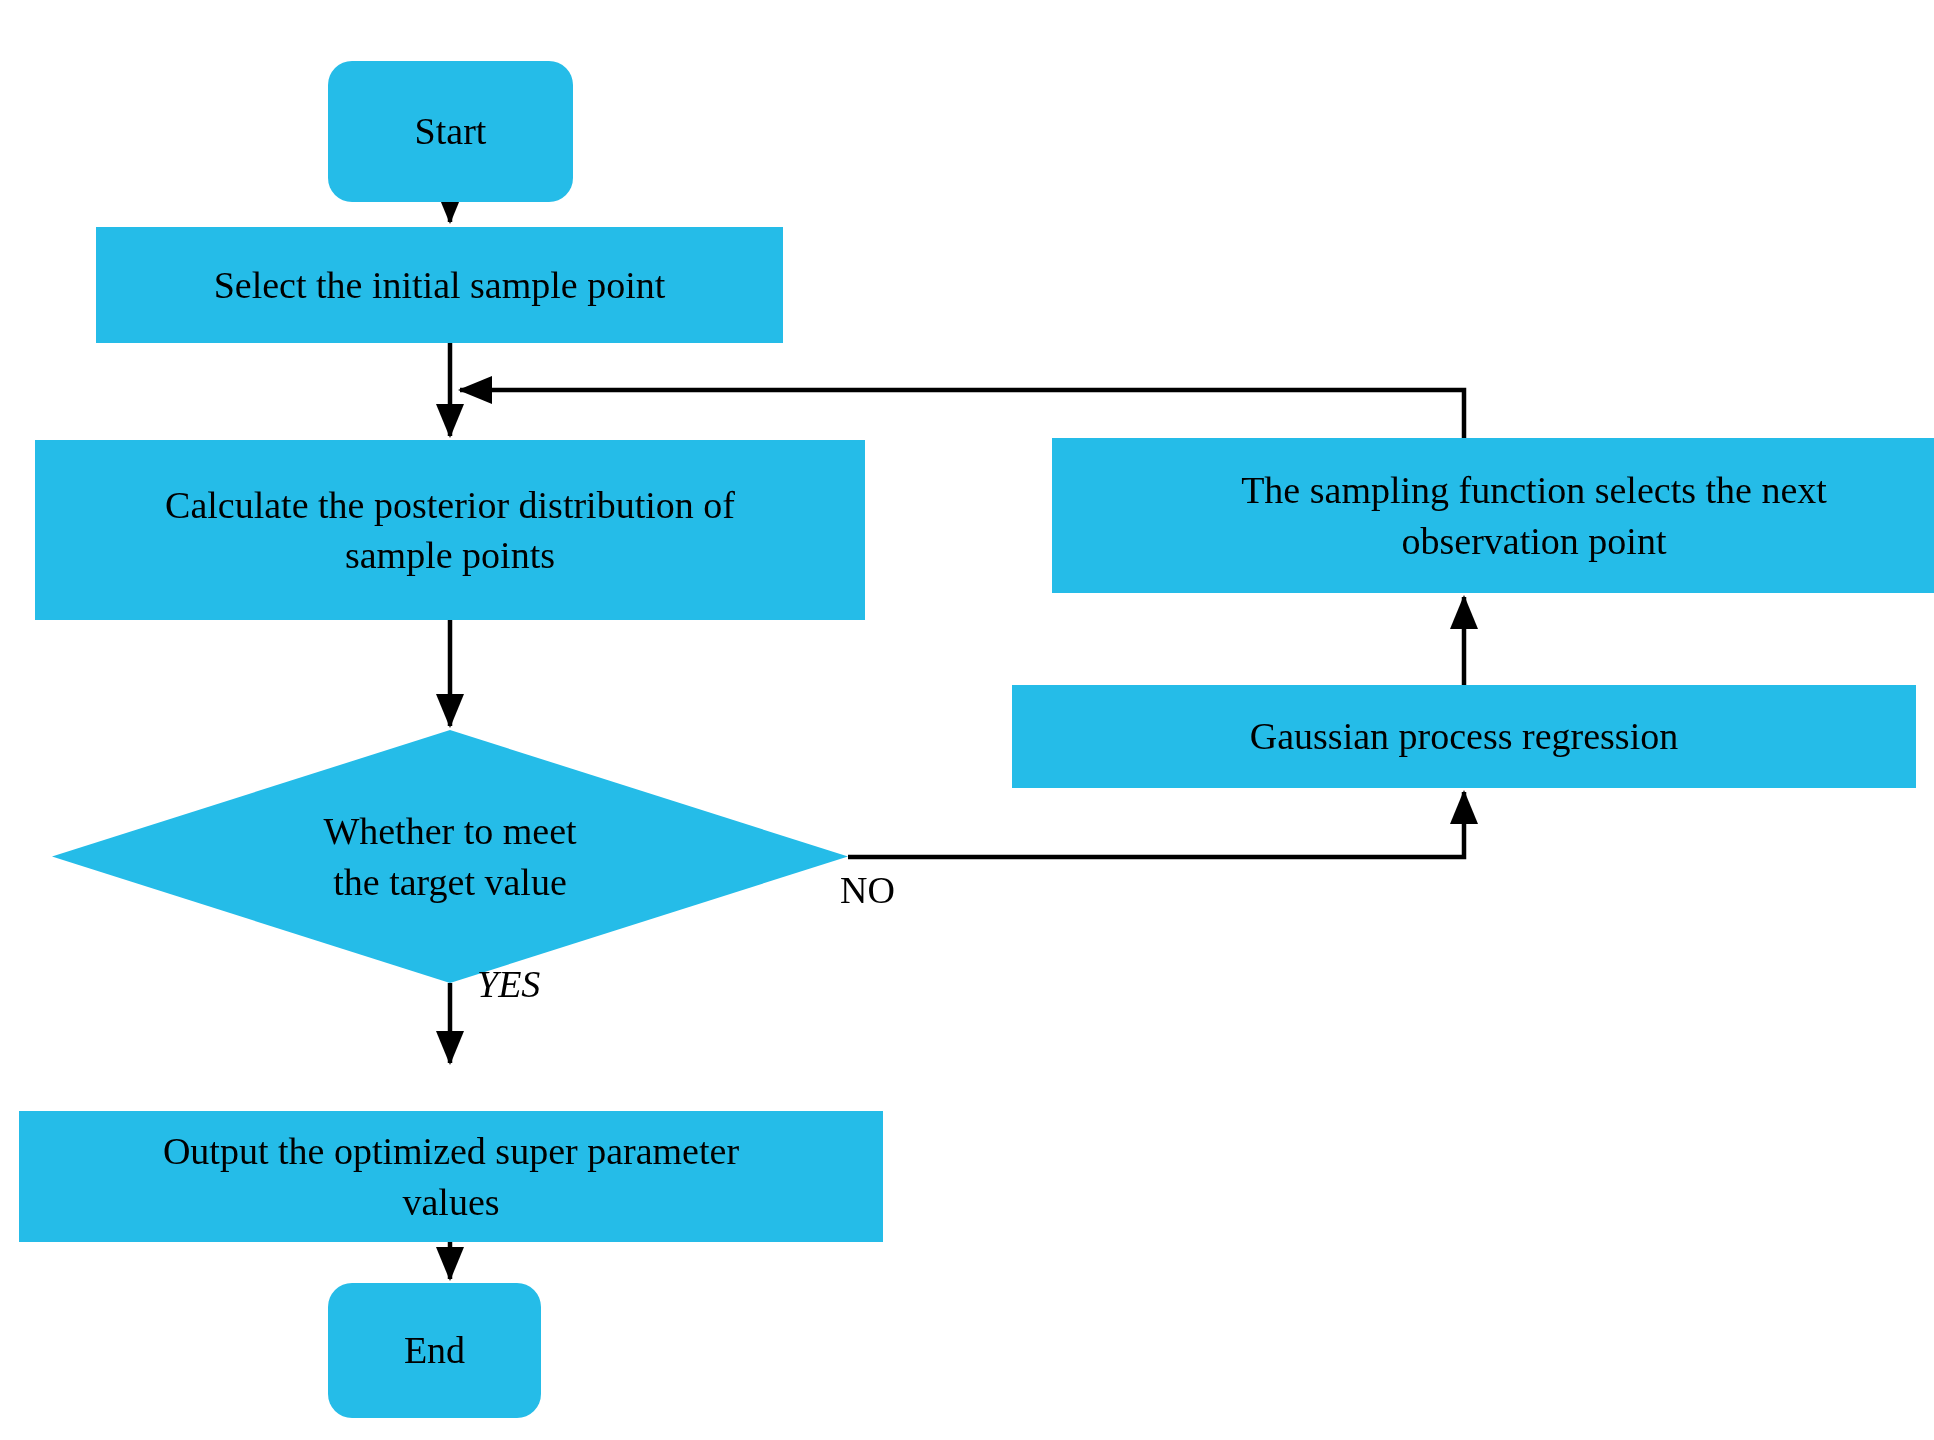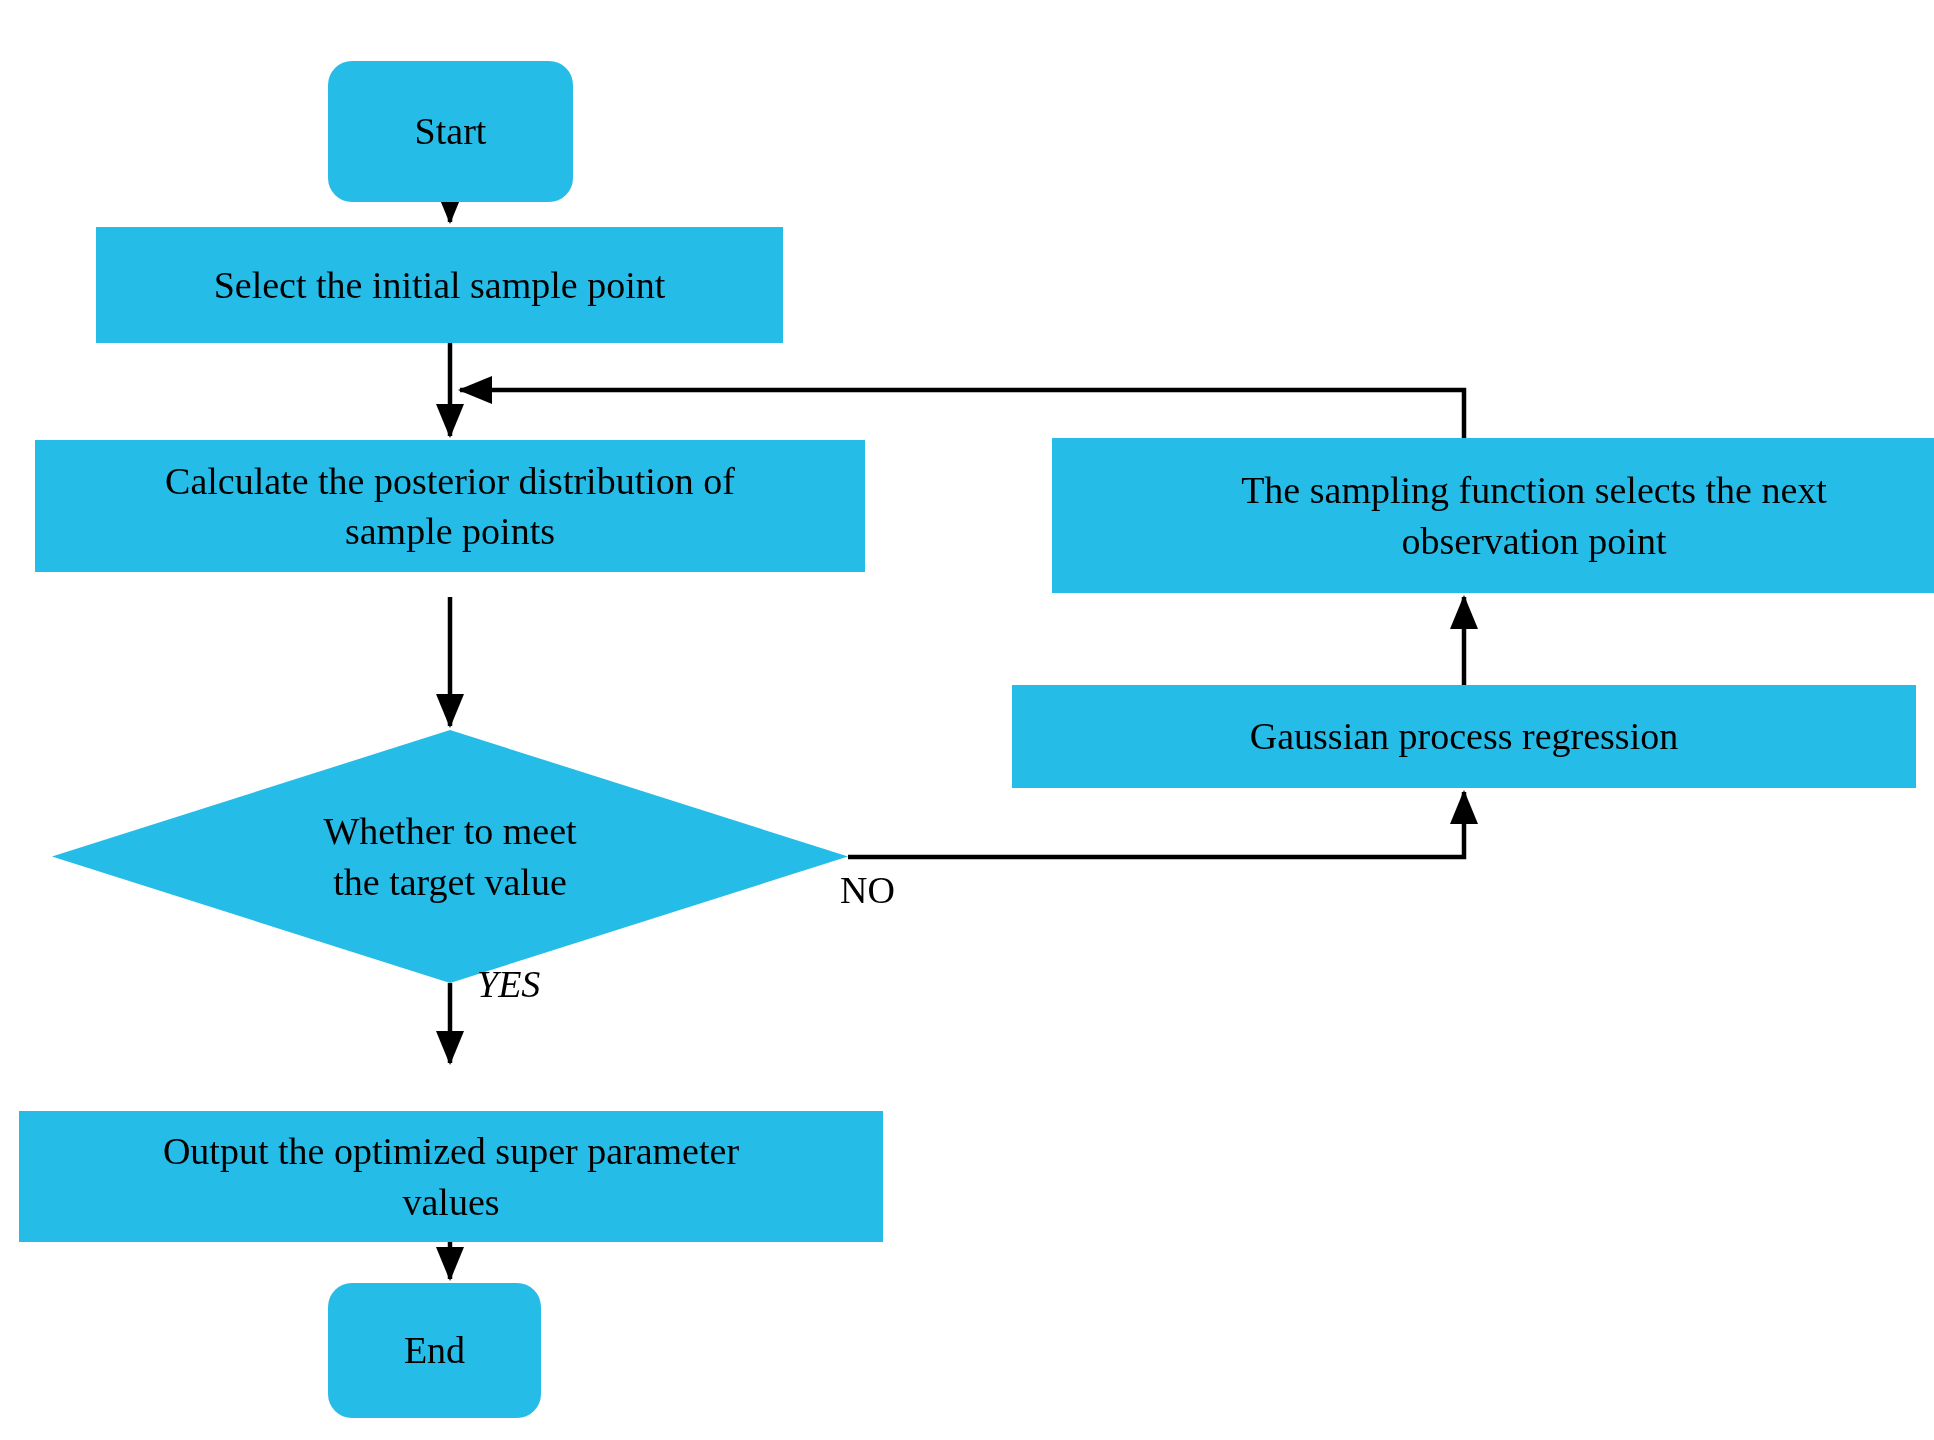--- a/index.html
+++ b/index.html
@@ -41,21 +41,21 @@
   }
 
   .diamond {
     clip-path: polygon(50% 0%, 100% 50%, 50% 100%, 0% 50%);
   }
   .diamond .label { max-width: 380px; }
 
   
   .n-start     { left: 328px;  top: 13px;   width: 245px; height: 141px; margin-top: 48px; }
   .n-select    { left: 96px;  top: 227px;  width: 687px; height: 116px; }
-  .n-calculate { left: 35px;   top: 440px;  width: 830px; height: 132px; }
+  .n-calculate { left: 35px;   top: 440px;  width: 830px; height: 180px; }
   .n-decision  { left: 52px;   top: 730px;  width: 796px; height: 253px; }
   .n-output    { left: 19px;   top: 1111px; width: 864px; height: 131px; }
   .n-end       { left: 328px;  top: 1283px; width: 213px; height: 135px; }
   .n-sampling  { left: 1012px; top: 438px;  width: 964px; height: 155px; margin-left: 40px; }
   .n-gaussian  { left: 1012px; top: 685px;  width: 904px; height: 103px; justify-content: center; }
 
   .edge-label {
     position: absolute;
     font-size: 38px;
     color: var(--text, #000000);

